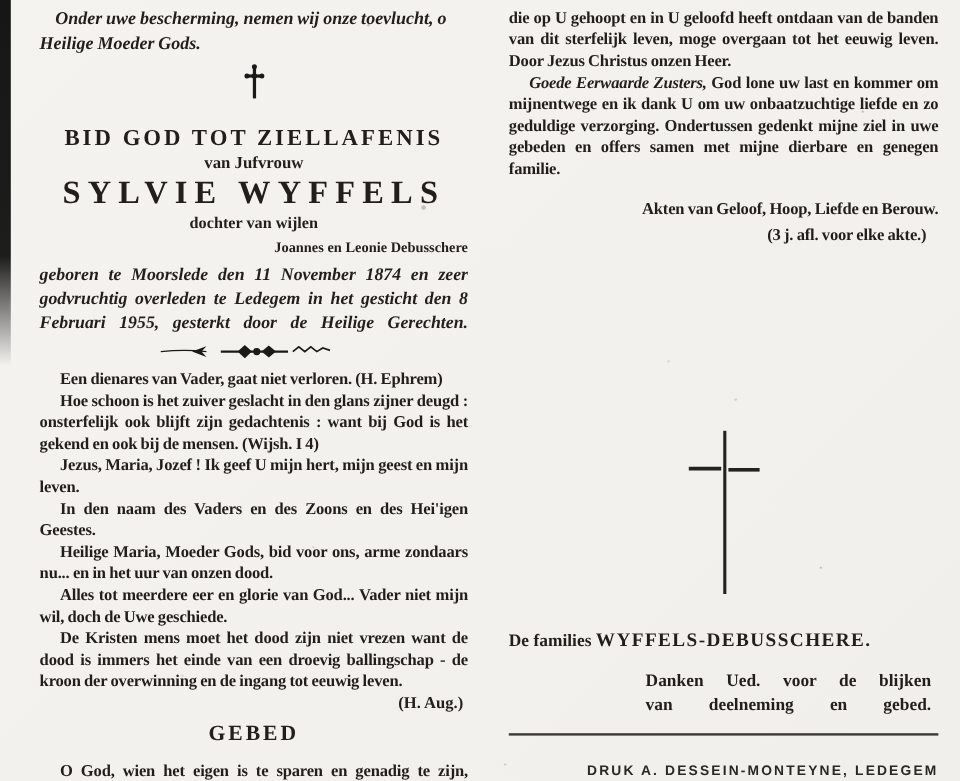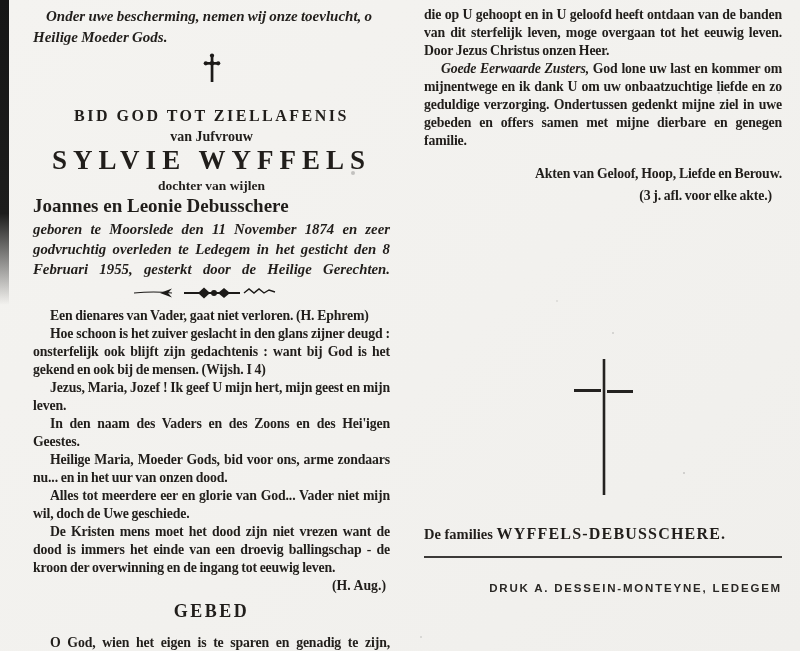--- a/index.html
+++ b/index.html
@@ -41,29 +41,29 @@
     text-align:justify;
   }
   .indent { text-indent:17px; }
 
   .invocation {
     font-style:italic; font-size:15px; line-height:21px;
     text-indent:13px; text-align:left; letter-spacing:0;
   }
   .cross-top { display:block; margin:5px auto 3px auto; }
   .bid-line {
-    text-align:center; font-size:16px; letter-spacing:2.5px;
+    text-align:center; font-size:19px; letter-spacing:2.5px;
     line-height:24px; margin-top:20px;
   }
   .of-line { text-align:center; font-size:14px; line-height:17px; }
   .name-line {
     text-align:center; font-size:27px; letter-spacing:6px; line-height:31px;
   }
   .daughter-line { text-align:center; font-size:13.5px; line-height:17px; margin-top:1px; }
-  .parents-line  { text-align:left; font-size:19px; line-height:20px; margin-top:2px; }
+  .parents-line  { text-align:right; font-size:12px; line-height:20px; margin-top:2px; }
   .dates-para {
     font-style:italic; font-size:14.8px; line-height:20px;
     text-align:justify; text-align-last:justify; margin-top:3px;
     letter-spacing:0;
   }
   .ornament { display:block; margin:6px auto 8px auto; }
 
   .cite-right { text-align:right; font-size:13.8px; line-height:18px; padding-right:4px; }
   .prayer-heading {
     text-align:center; font-size:18px; letter-spacing:2.5px;
@@ -152,16 +152,20 @@
   <div class="acts-note bodytext">(3 j. afl. voor elke akte.)</div>
 
   <svg class="cross-memorial" width="64" height="140" viewBox="0 0 64 140">
     <line x1="33" y1="2" x2="33" y2="138" stroke="#242220" stroke-width="2.6"></line>
     <line x1="3" y1="33.5" x2="30" y2="33.5" stroke="#242220" stroke-width="3"></line>
     <line x1="36" y1="34.5" x2="62" y2="34.5" stroke="#242220" stroke-width="3"></line>
   </svg>
 
   <div class="families-line"><span>De families </span><span class="families-name">WYFFELS-DEBUSSCHERE.</span></div>
 
+  <div class="thanks-block">
+    <div>Danken Ued. voor de blijken</div>
+    <div>van deelneming en gebed.</div>
+  </div>
 
   <hr class="printer-rule">
   <div class="printer-line">DRUK A. DESSEIN-MONTEYNE, LEDEGEM</div>
 </div>
 
 </body></html>

